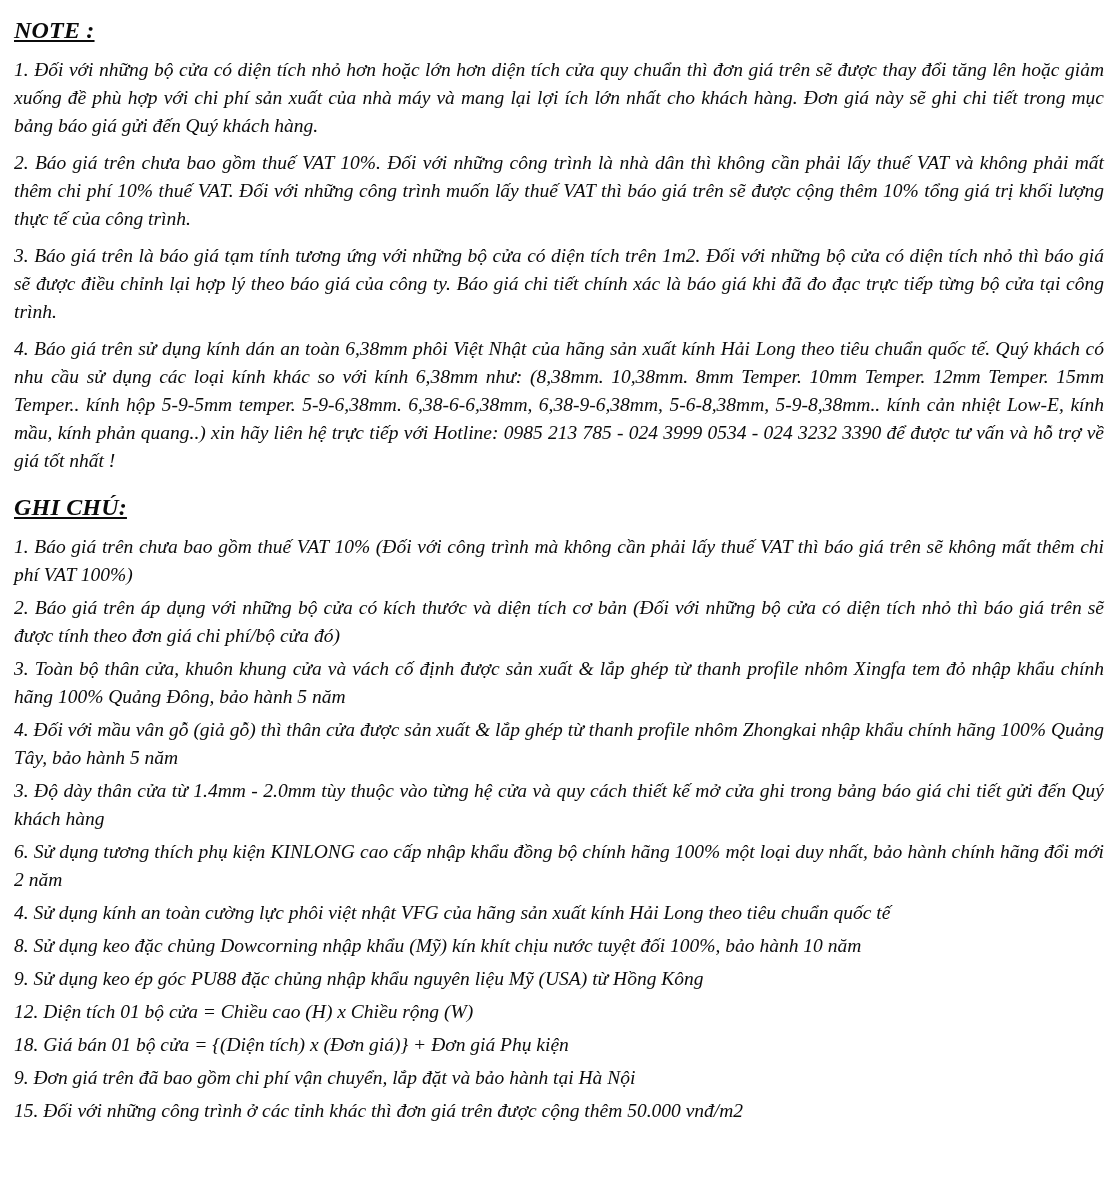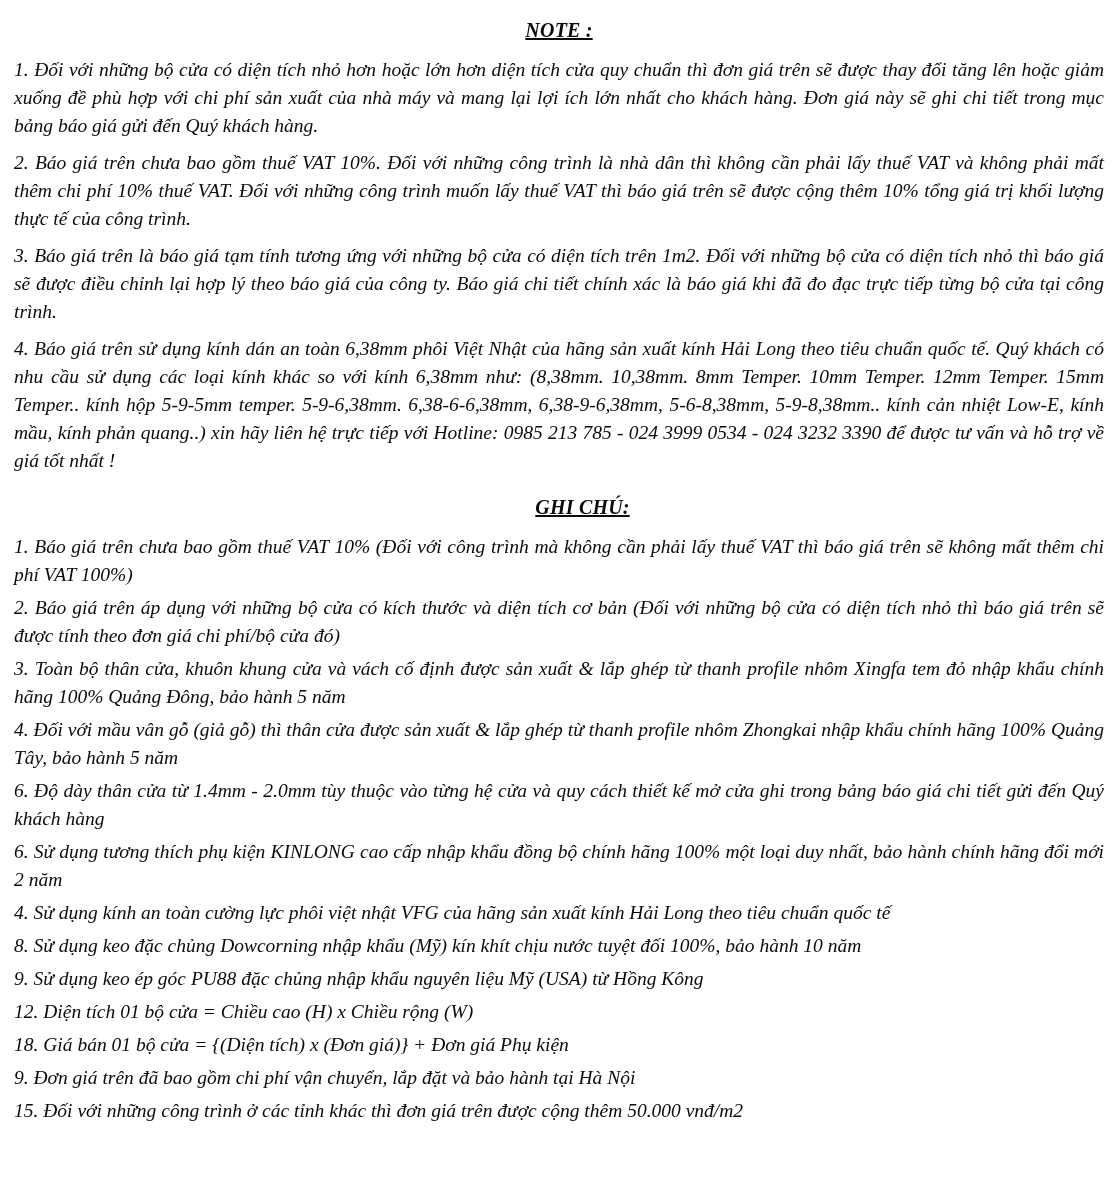--- a/index.html
+++ b/index.html
@@ -14,28 +14,26 @@
     font-family: "Liberation Serif", "DejaVu Serif", serif;
     font-style: italic;
     font-size: 19.5px;
     line-height: 28px;
     color: #0b0b0b;
     background: #ffffff;
   }
   .heading {
     font-weight: bold;
     text-decoration: underline;
-    font-size: 20px;
+    font-size: 24px;
     margin: 0 0 12px 0;
     letter-spacing: 0.2px;
-    text-align: center;
   }
   .heading.second {
     margin-top: 18px;
-    margin-left: 47px;
   }
   .para {
     margin: 0 0 9px 0;
     text-align: justify;
   }
   .item {
     margin: 0 0 5px 0;
     text-align: justify;
     font-style: italic;
   }
@@ -51,21 +49,21 @@
   <p class="para">2. Báo giá trên chưa bao gồm thuế VAT 10%. Đối với những công trình là nhà dân thì không cần phải lấy thuế VAT và không phải mất thêm chi phí 10% thuế VAT. Đối với những công trình muốn lấy thuế VAT thì báo giá trên sẽ được cộng thêm 10% tổng giá trị khối lượng thực tế của công trình.</p>
   <p class="para">3. Báo giá trên là báo giá tạm tính tương ứng với những bộ cửa có diện tích trên 1m2. Đối với những bộ cửa có diện tích nhỏ thì báo giá sẽ được điều chỉnh lại hợp lý theo báo giá của công ty. Báo giá chi tiết chính xác là báo giá khi đã đo đạc trực tiếp từng bộ cửa tại công trình.</p>
   <p class="para">4. Báo giá trên sử dụng kính dán an toàn 6,38mm phôi Việt Nhật của hãng sản xuất kính Hải Long theo tiêu chuẩn quốc tế. Quý khách có nhu cầu sử dụng các loại kính khác so với kính 6,38mm như: (8,38mm. 10,38mm. 8mm Temper. 10mm Temper. 12mm Temper. 15mm Temper.. kính hộp 5-9-5mm temper. 5-9-6,38mm. 6,38-6-6,38mm, 6,38-9-6,38mm, 5-6-8,38mm, 5-9-8,38mm.. kính cản nhiệt Low-E, kính mầu, kính phản quang..) xin hãy liên hệ trực tiếp với Hotline: 0985 213 785 - 024 3999 0534 - 024 3232 3390 để được tư vấn và hỗ trợ về giá tốt nhất !</p>
 
   <h2 class="heading second">GHI CHÚ:</h2>
 
   <p class="item">1. Báo giá trên chưa bao gồm thuế VAT 10% (Đối với công trình mà không cần phải lấy thuế VAT thì báo giá trên sẽ không mất thêm chi phí VAT 100%)</p>
   <p class="item">2. Báo giá trên áp dụng với những bộ cửa có kích thước và diện tích cơ bản (Đối với những bộ cửa có diện tích nhỏ thì báo giá trên sẽ được tính theo đơn giá chi phí/bộ cửa đó)</p>
   <p class="item">3. Toàn bộ thân cửa, khuôn khung cửa và vách cố định được sản xuất &amp; lắp ghép từ thanh profile nhôm Xingfa tem đỏ nhập khẩu chính hãng 100% Quảng Đông, bảo hành 5 năm</p>
   <p class="item">4. Đối với mầu vân gỗ (giả gỗ) thì thân cửa được sản xuất &amp; lắp ghép từ thanh profile nhôm Zhongkai nhập khẩu chính hãng 100% Quảng Tây, bảo hành 5 năm</p>
-  <p class="item">6. Độ dày thân cửa từ 1.4mm - 2.0mm tùy thuộc vào từng hệ cửa và quy cách thiết kế mở cửa ghi trong bảng báo giá chi tiết gửi đến Quý khách hàng</p>
+  <p class="item">3. Độ dày thân cửa từ 1.4mm - 2.0mm tùy thuộc vào từng hệ cửa và quy cách thiết kế mở cửa ghi trong bảng báo giá chi tiết gửi đến Quý khách hàng</p>
   <p class="item">6. Sử dụng tương thích phụ kiện KINLONG cao cấp nhập khẩu đồng bộ chính hãng 100% một loại duy nhất, bảo hành chính hãng đổi mới 2 năm</p>
   <p class="item">4. Sử dụng kính an toàn cường lực phôi việt nhật VFG của hãng sản xuất kính Hải Long theo tiêu chuẩn quốc tế</p>
   <p class="item">8. Sử dụng keo đặc chủng Dowcorning nhập khẩu (Mỹ) kín khít chịu nước tuyệt đối 100%, bảo hành 10 năm</p>
   <p class="item">9. Sử dụng keo ép góc PU88 đặc chủng nhập khẩu nguyên liệu Mỹ (USA) từ Hồng Kông</p>
   <p class="item">12. Diện tích 01 bộ cửa = Chiều cao (H) x Chiều rộng (W)</p>
   <p class="item">18. Giá bán 01 bộ cửa = {(Diện tích) x (Đơn giá)} + Đơn giá Phụ kiện</p>
   <p class="item">9. Đơn giá trên đã bao gồm chi phí vận chuyển, lắp đặt và bảo hành tại Hà Nội</p>
   <p class="item">15. Đối với những công trình ở các tỉnh khác thì đơn giá trên được cộng thêm 50.000 vnđ/m2</p>
 
 </div>

